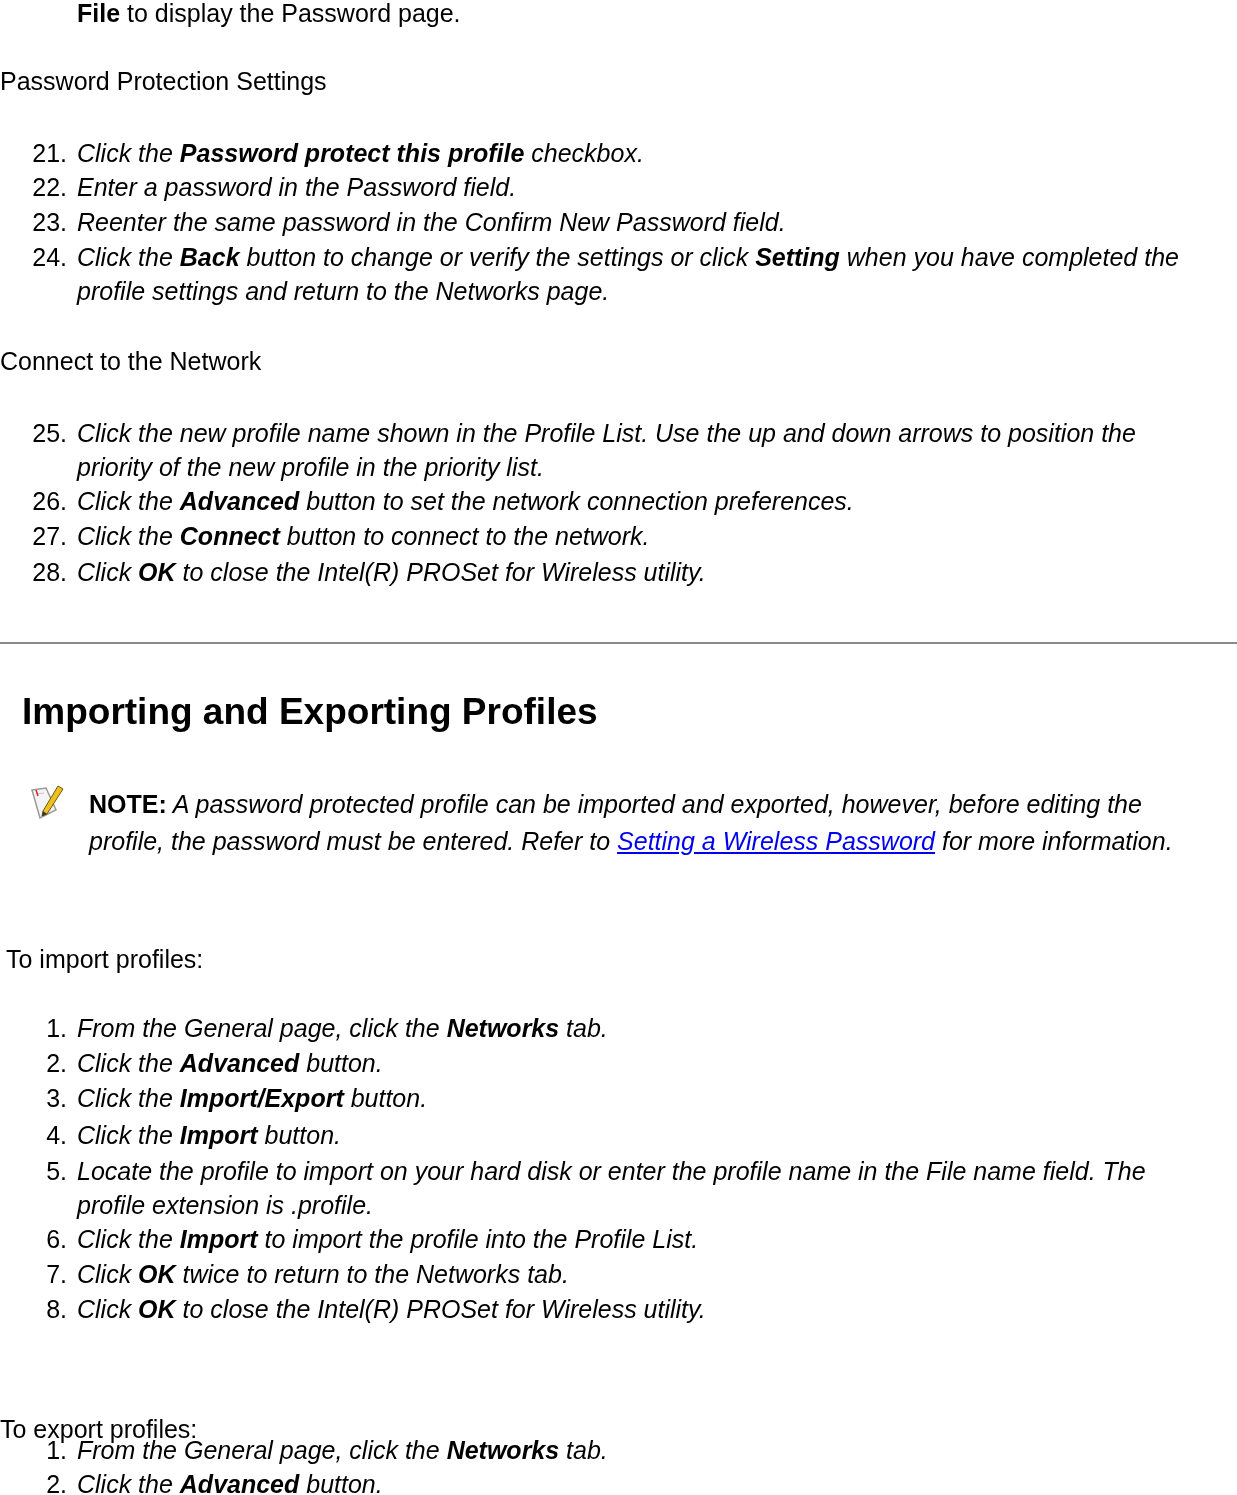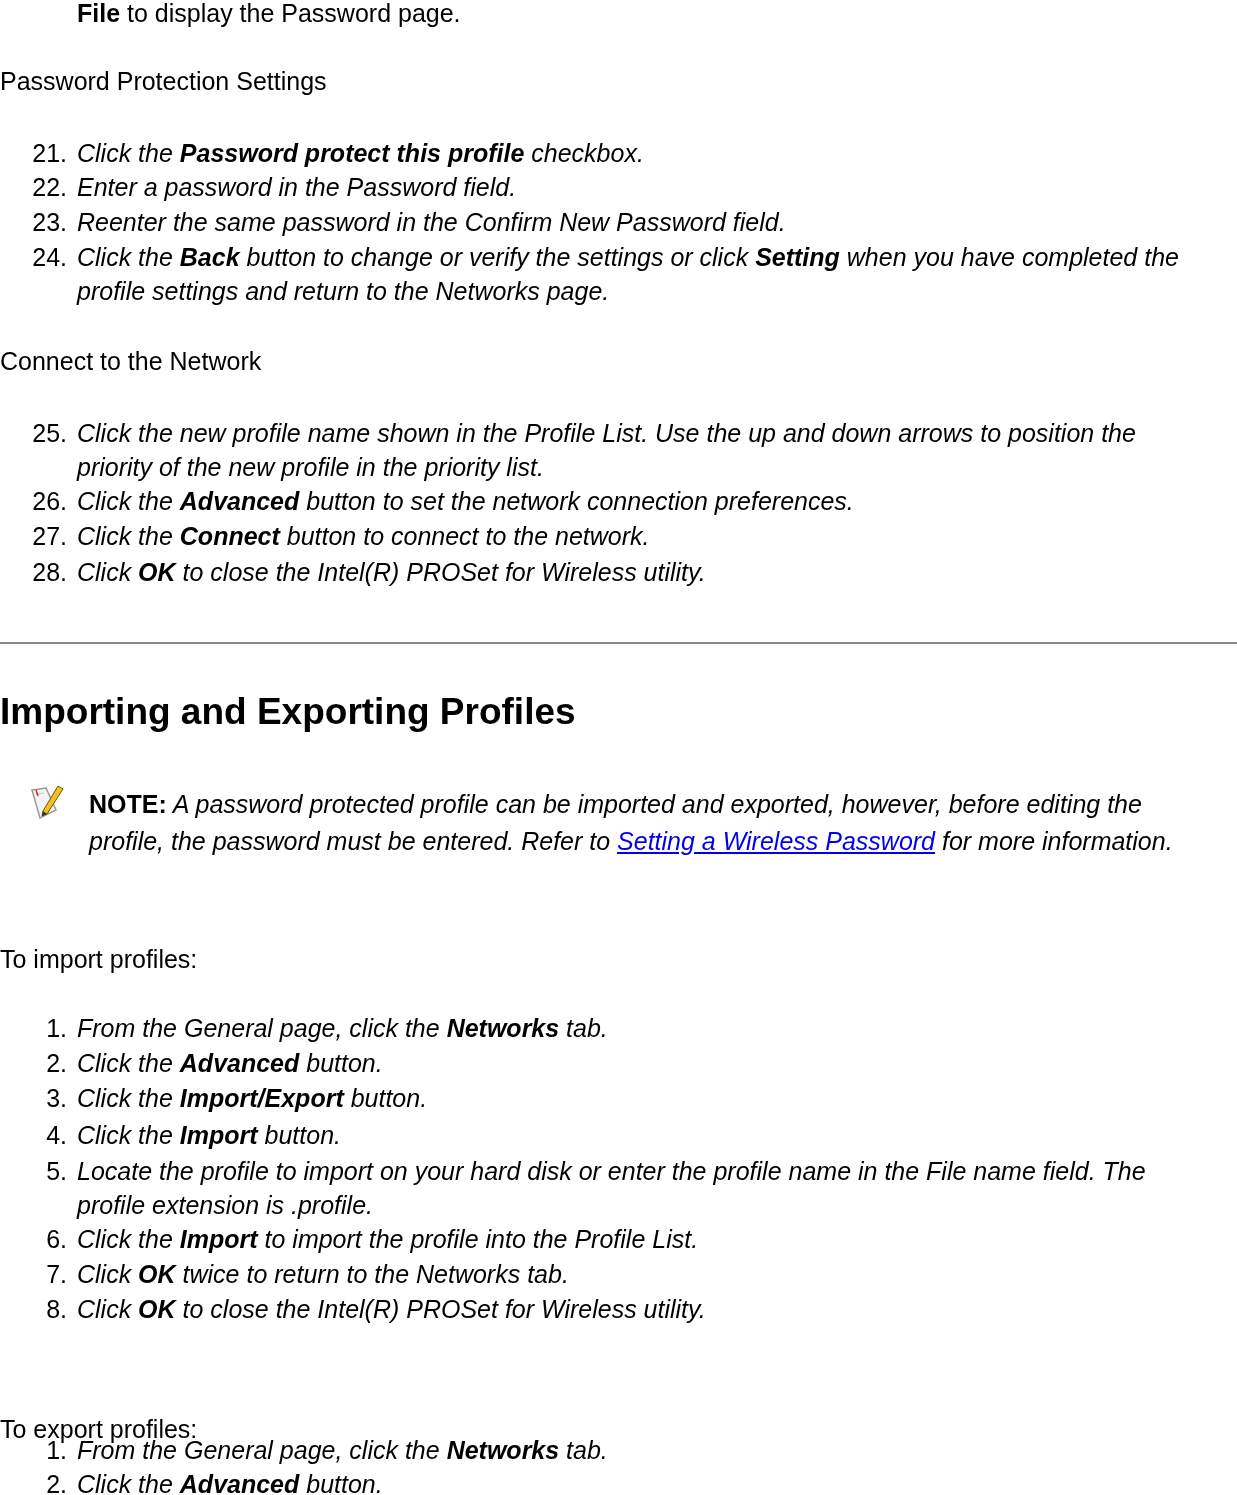--- a/index.html
+++ b/index.html
@@ -63,34 +63,34 @@
       <span class="txt">Click the <b>Connect</b> button to connect to the network.</span>
     </li>
     <li class="step" style="top: 555px;">
       <span class="num">28.</span>
       <span class="txt">Click <b>OK</b> to close the Intel(R) PROSet for Wireless utility.</span>
     </li>
   </ol>
 
 <div class="hr"></div>
 
-<div class="abs h2" style="left:0; top:690px;">Importing and Exporting Profiles</div>
+<div class="abs h2" style="left:0; top:690px;padding-left:22px;">Importing and Exporting Profiles</div>
 
 <svg class="note-icon" viewBox="0 0 34 38">
   <polygon points="2,6 16,4 26,26 10,34" fill="#f4f4f4" stroke="#9a9a9a" stroke-width="1.5"></polygon>
   <line x1="6" y1="10" x2="14" y2="9" stroke="#c8c8c8" stroke-width="1"></line>
   <path d="M6,6 L8,12" stroke="#d22" stroke-width="1.5"></path>
   <polygon points="28,2 33,5 17,30 12,32 13,27" fill="#f0c020" stroke="#6a5a10" stroke-width="1"></polygon>
   <polygon points="12,32 13,27 17,30" fill="#333"></polygon>
 </svg>
 <div class="abs note-text" style="left:89px; top:786px; width:1130px; white-space:normal; line-height:37px;">
   <b>NOTE:</b><span> A password protected profile can be imported and exported, however, before editing the profile, the password must be entered. Refer to </span><a class="link" href="#">Setting a Wireless Password</a><span> for more information.</span>
 </div>
 
-<div class="abs" style="left:0; top:942px;">To import profiles:</div>
+<div class="abs" style="left:0; top:942px;padding-left:6px;">To import profiles:</div>
 <ol>
     <li class="step" style="top: 1011px;">
       <span class="num">1.</span>
       <span class="txt">From the General page, click the <b>Networks</b> tab.</span>
     </li>
     <li class="step" style="top: 1046px;">
       <span class="num">2.</span>
       <span class="txt">Click the <b>Advanced</b> button.</span>
     </li>
     <li class="step" style="top: 1081px;">

